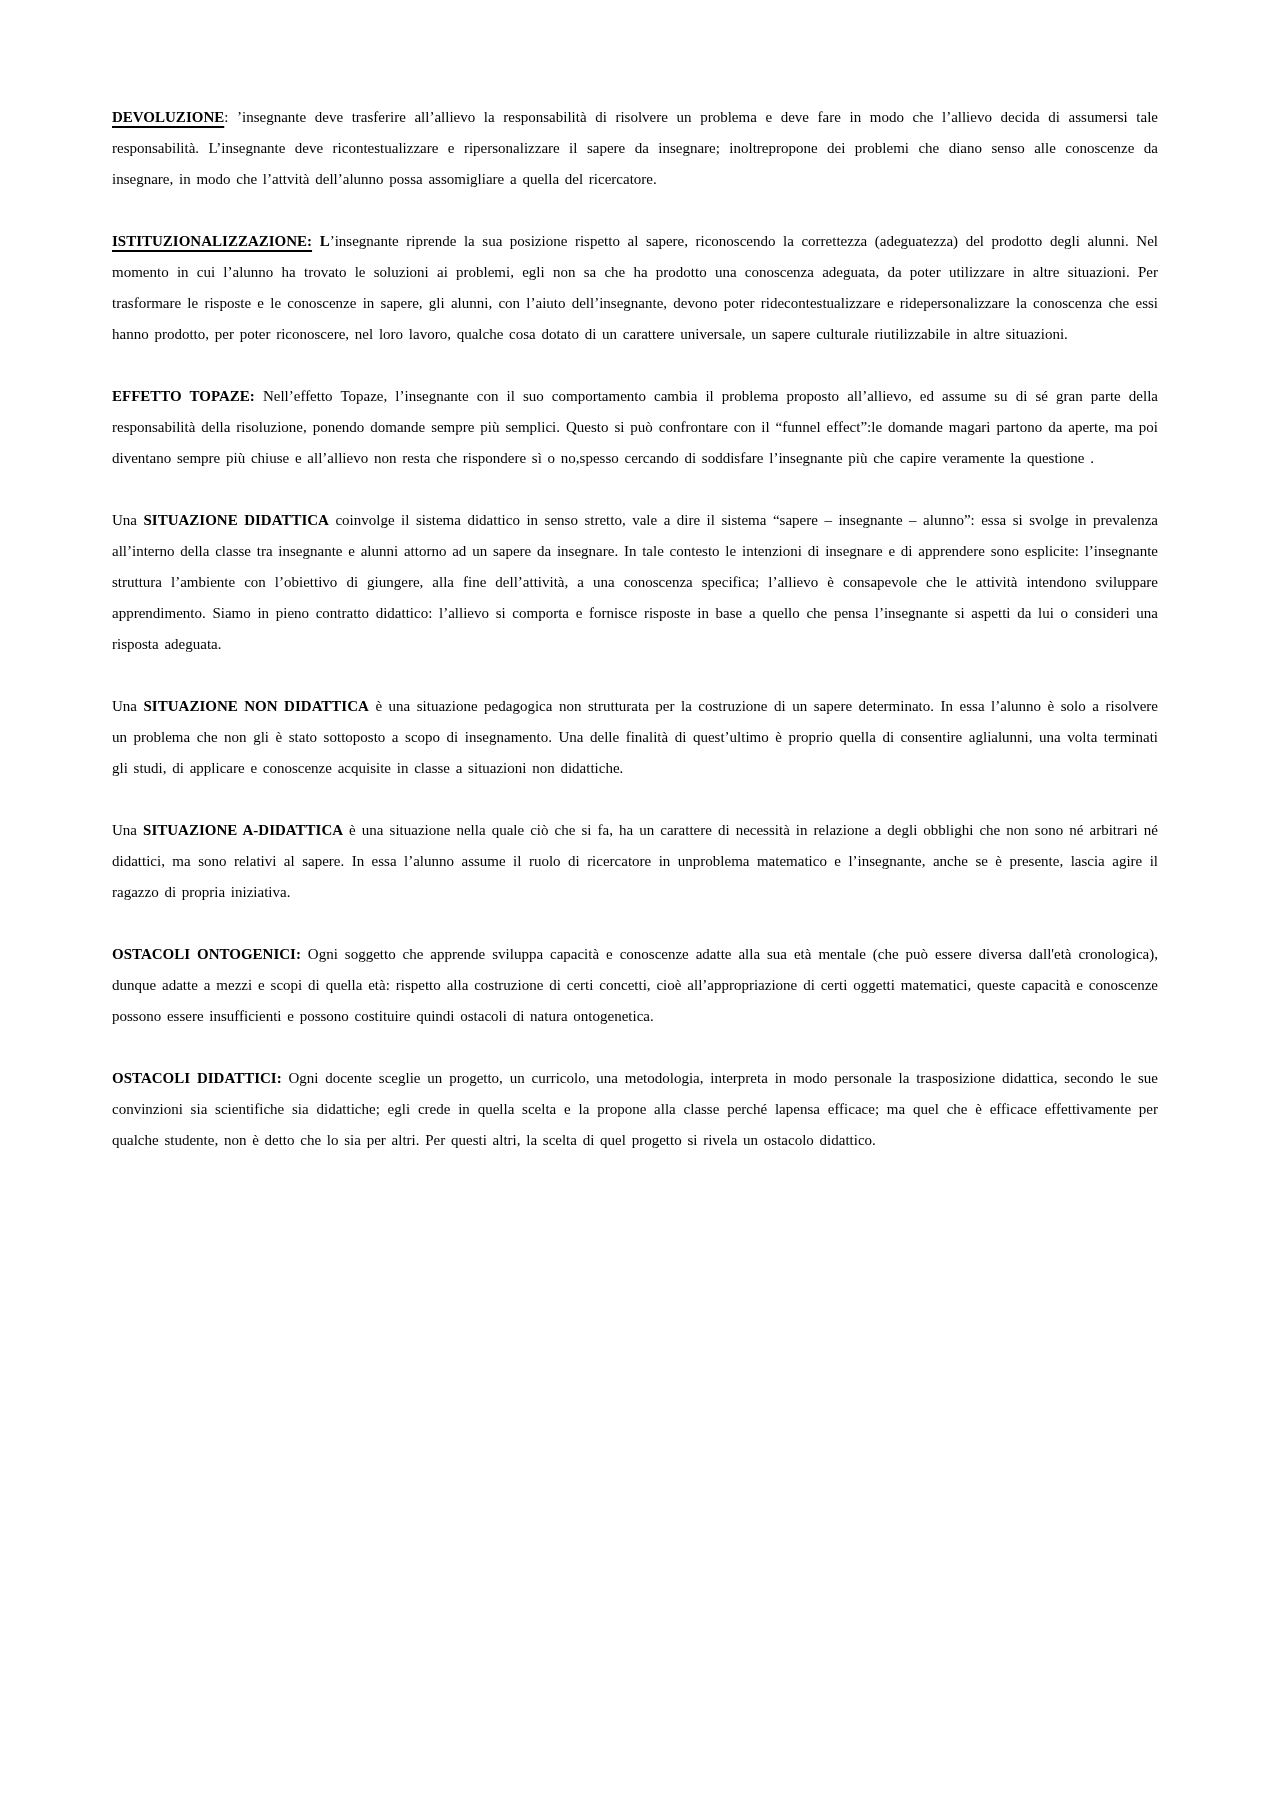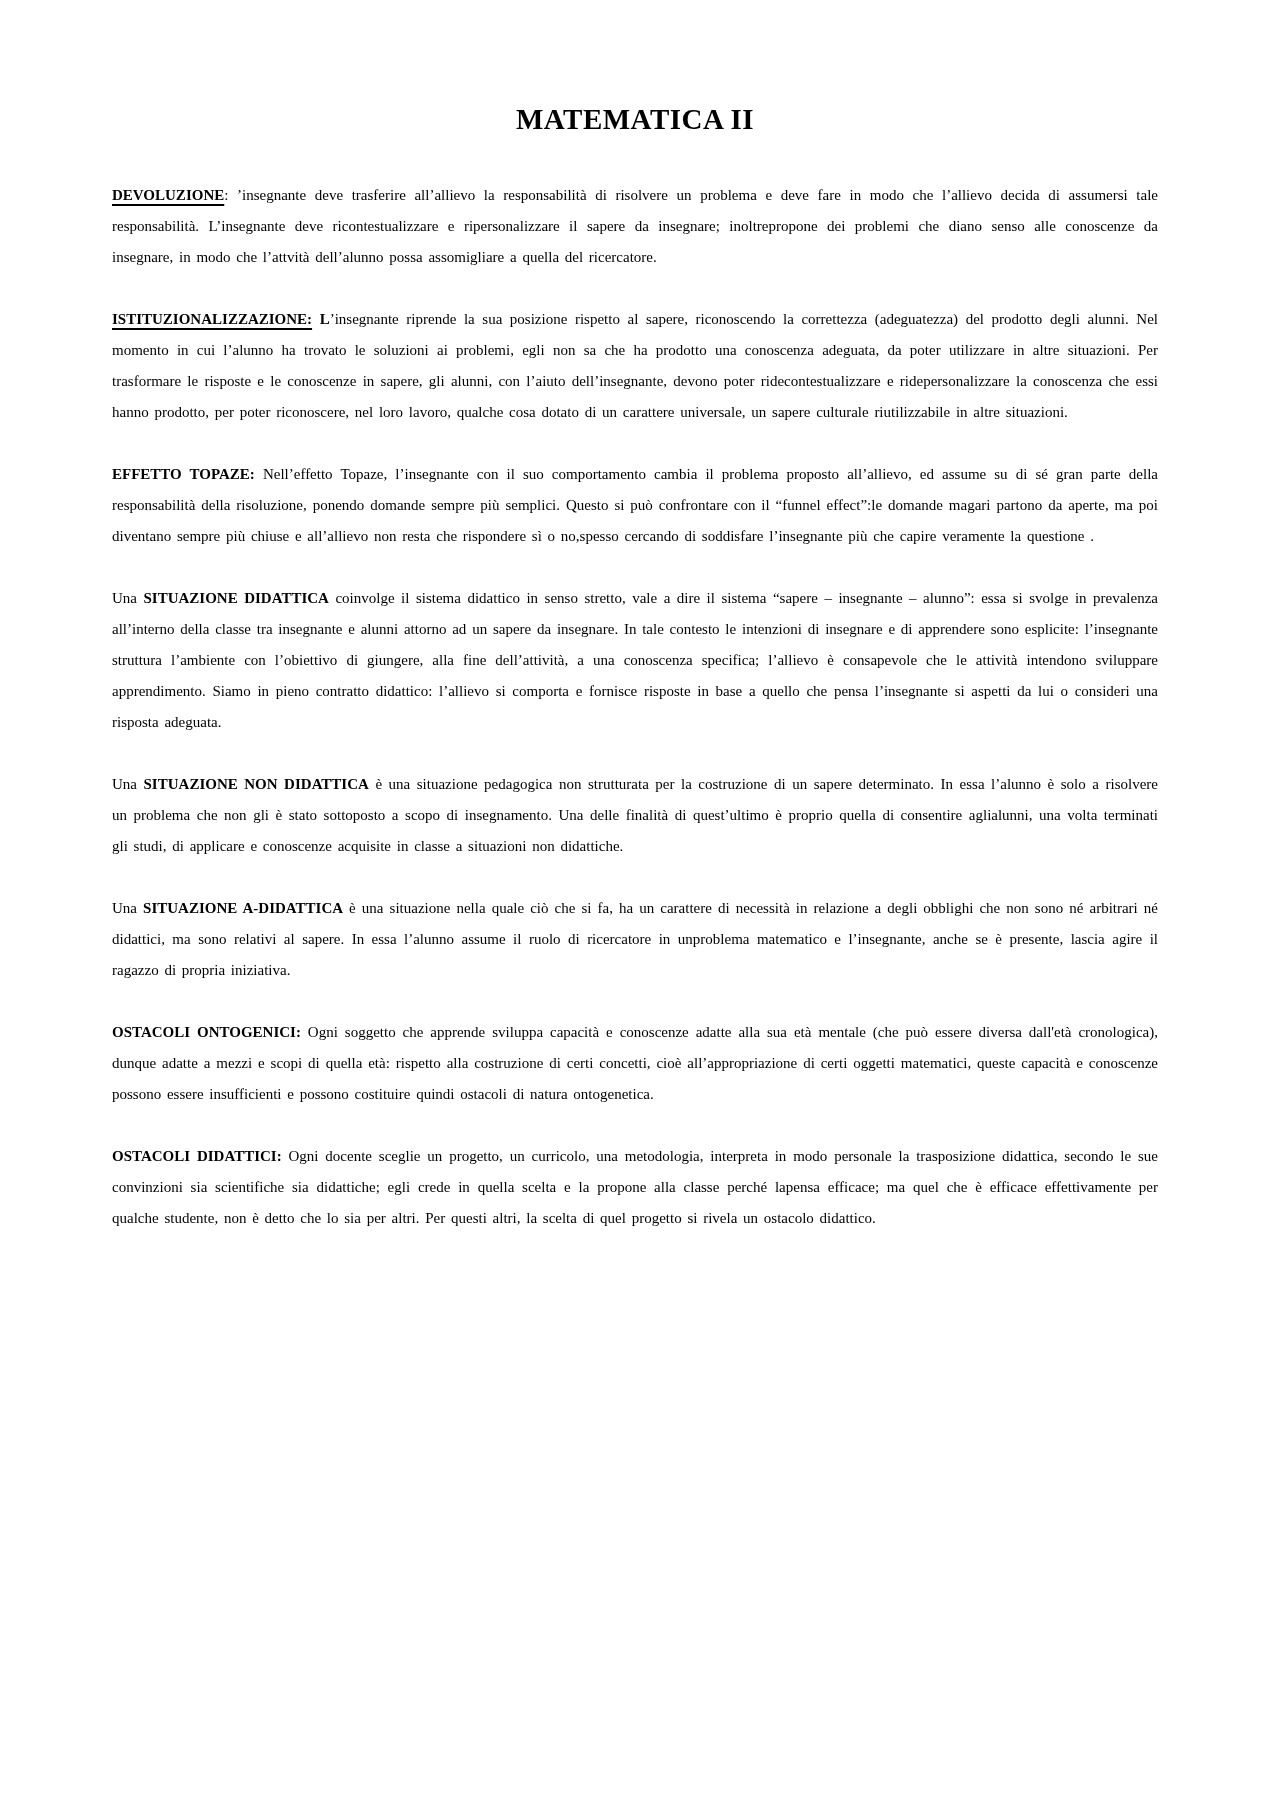--- a/index.html
+++ b/index.html
@@ -31,21 +31,20 @@
     margin: 0 0 31px 0;
   }
   .b { font-weight: bold; }
   .u { text-decoration: underline; text-decoration-thickness: 2px; text-underline-offset: 4px; }
 </style>
 </head>
 <body>
 
 <div class="page">
 
-  <h1 class="title">MATEMATICA II</h1>
 
   <p class="para"><span class="b u">DEVOLUZIONE</span><span>: ’insegnante deve trasferire all’allievo la responsabilità di risolvere un problema e deve fare in modo che l’allievo decida di assumersi tale responsabilità. L’insegnante deve ricontestualizzare e ripersonalizzare il sapere da insegnare; inoltrepropone dei problemi che diano senso alle conoscenze da insegnare, in modo che l’attvità dell’alunno possa assomigliare a quella del ricercatore.</span></p>
 
   <p class="para"><span class="b u">ISTITUZIONALIZZAZIONE:</span><span class="b"> L</span><span>’insegnante riprende la sua posizione rispetto al sapere, riconoscendo la correttezza (adeguatezza) del prodotto degli alunni. Nel momento in cui l’alunno ha trovato le soluzioni ai problemi, egli non sa che ha prodotto una conoscenza adeguata, da poter utilizzare in altre situazioni. Per trasformare le risposte e le conoscenze in sapere, gli alunni, con l’aiuto dell’insegnante, devono poter ridecontestualizzare e ridepersonalizzare la conoscenza che essi hanno prodotto, per poter riconoscere, nel loro lavoro, qualche cosa dotato di un carattere universale, un sapere culturale riutilizzabile in altre situazioni.</span></p>
 
   <p class="para"><span class="b">EFFETTO TOPAZE:</span><span> Nell’effetto Topaze, l’insegnante con il suo comportamento cambia il problema proposto all’allievo, ed assume su di sé gran parte della responsabilità della risoluzione, ponendo domande sempre più semplici. Questo si può confrontare con il “funnel effect”:le domande magari partono da aperte, ma poi diventano sempre più chiuse e all’allievo non resta che rispondere sì o no,spesso cercando di soddisfare l’insegnante più che capire veramente la questione .</span></p>
 
   <p class="para"><span>Una </span><span class="b">SITUAZIONE DIDATTICA</span><span> coinvolge il sistema didattico in senso stretto, vale a dire il sistema “sapere – insegnante – alunno”: essa si svolge in prevalenza all’interno della classe tra insegnante e alunni attorno ad un sapere da insegnare. In tale contesto le intenzioni di insegnare e di apprendere sono esplicite: l’insegnante struttura l’ambiente con l’obiettivo di giungere, alla fine dell’attività, a una conoscenza specifica; l’allievo è consapevole che le attività intendono sviluppare apprendimento. Siamo in pieno contratto didattico: l’allievo si comporta e fornisce risposte in base a quello che pensa l’insegnante si aspetti da lui o consideri una risposta adeguata.</span></p>
 
   <p class="para"><span>Una </span><span class="b">SITUAZIONE NON DIDATTICA</span><span> è una situazione pedagogica non strutturata per la costruzione di un sapere determinato. In essa l’alunno è solo a risolvere un problema che non gli è stato sottoposto a scopo di insegnamento. Una delle finalità di quest’ultimo è proprio quella di consentire aglialunni, una volta terminati gli studi, di applicare e conoscenze acquisite in classe a situazioni non didattiche.</span></p>

